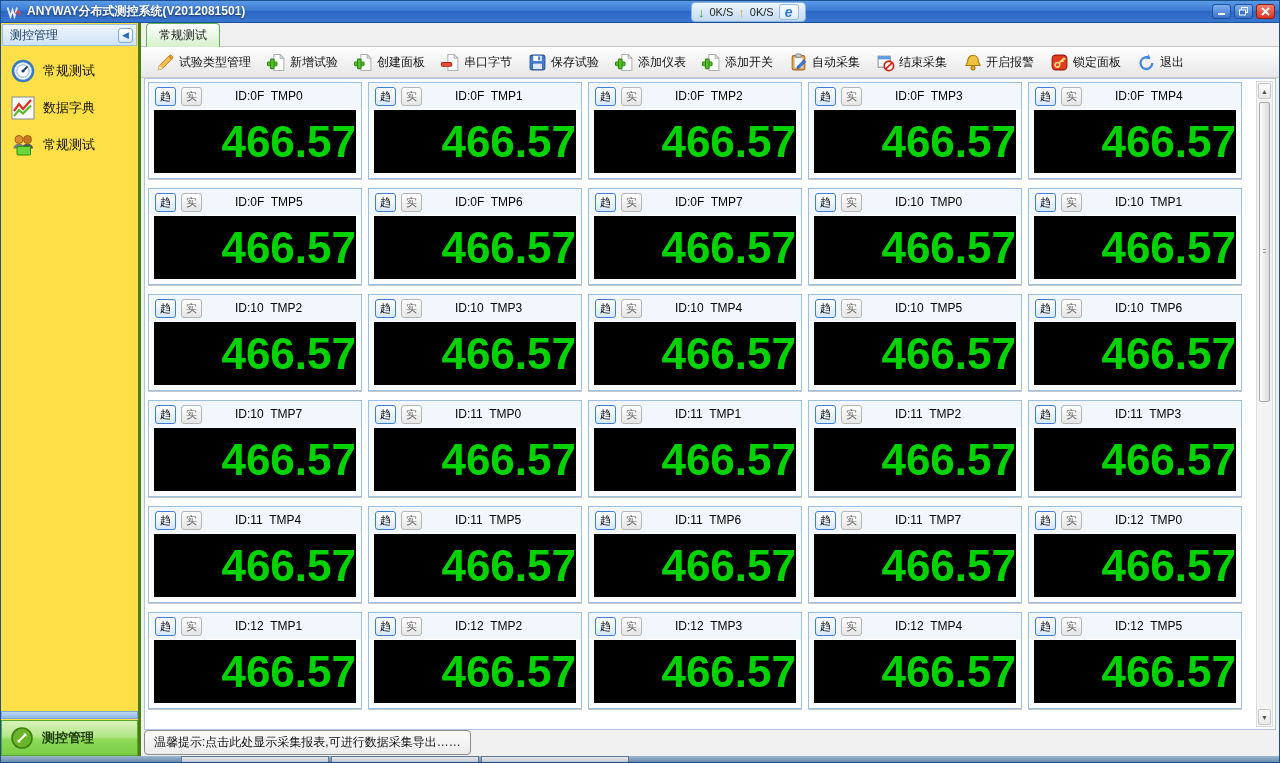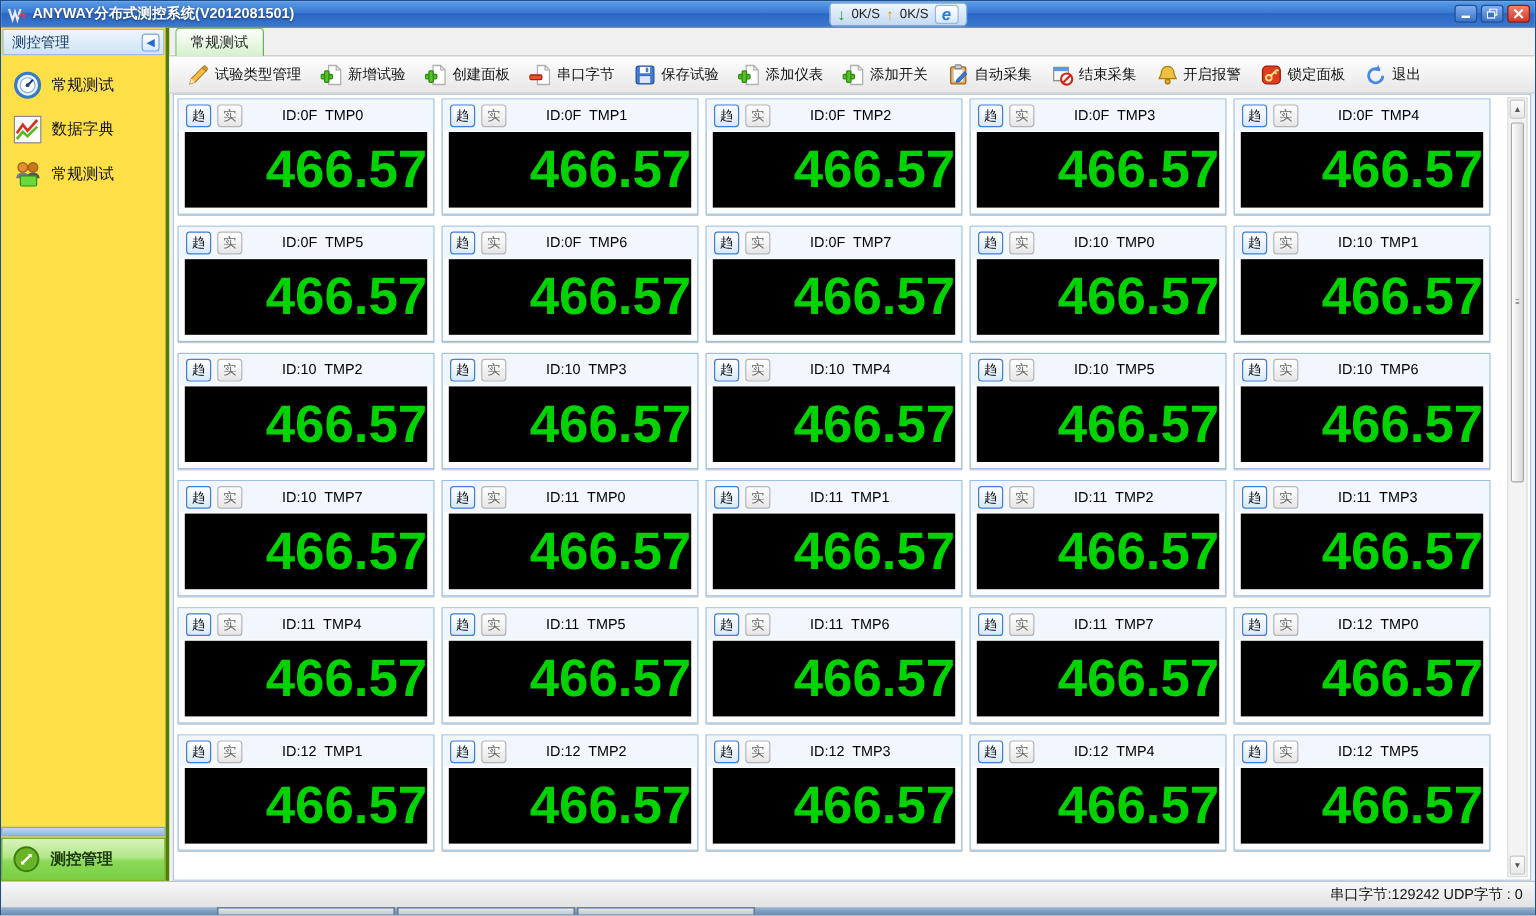--- a/index.html
+++ b/index.html
@@ -691,25 +691,25 @@
 </div>
         <div class="vscroll">
           <div class="vs-btn vs-up">▲</div>
           <div class="vs-thumb">
               <div class="vs-grip"></div>
             </div>
           <div class="vs-btn vs-down">▼</div>
         </div>
       </div>
 
-    </div>
-  </div>
-
-  <div class="statusbar">
-    <span class="status-text">串口字节:129242  UDP字节 : 0</span>
-  </div>
+      <div class="hintrow">
+        <button class="hint-btn">温馨提示:点击此处显示采集报表,可进行数据采集导出……</button>
+      </div>
+    </div>
+  </div>
+
 
   <div class="taskbar">
     <div class="tb-win"></div>
     <div class="tb-win"></div>
     <div class="tb-win"></div>
   </div>
 </div>
 
 </body></html>

